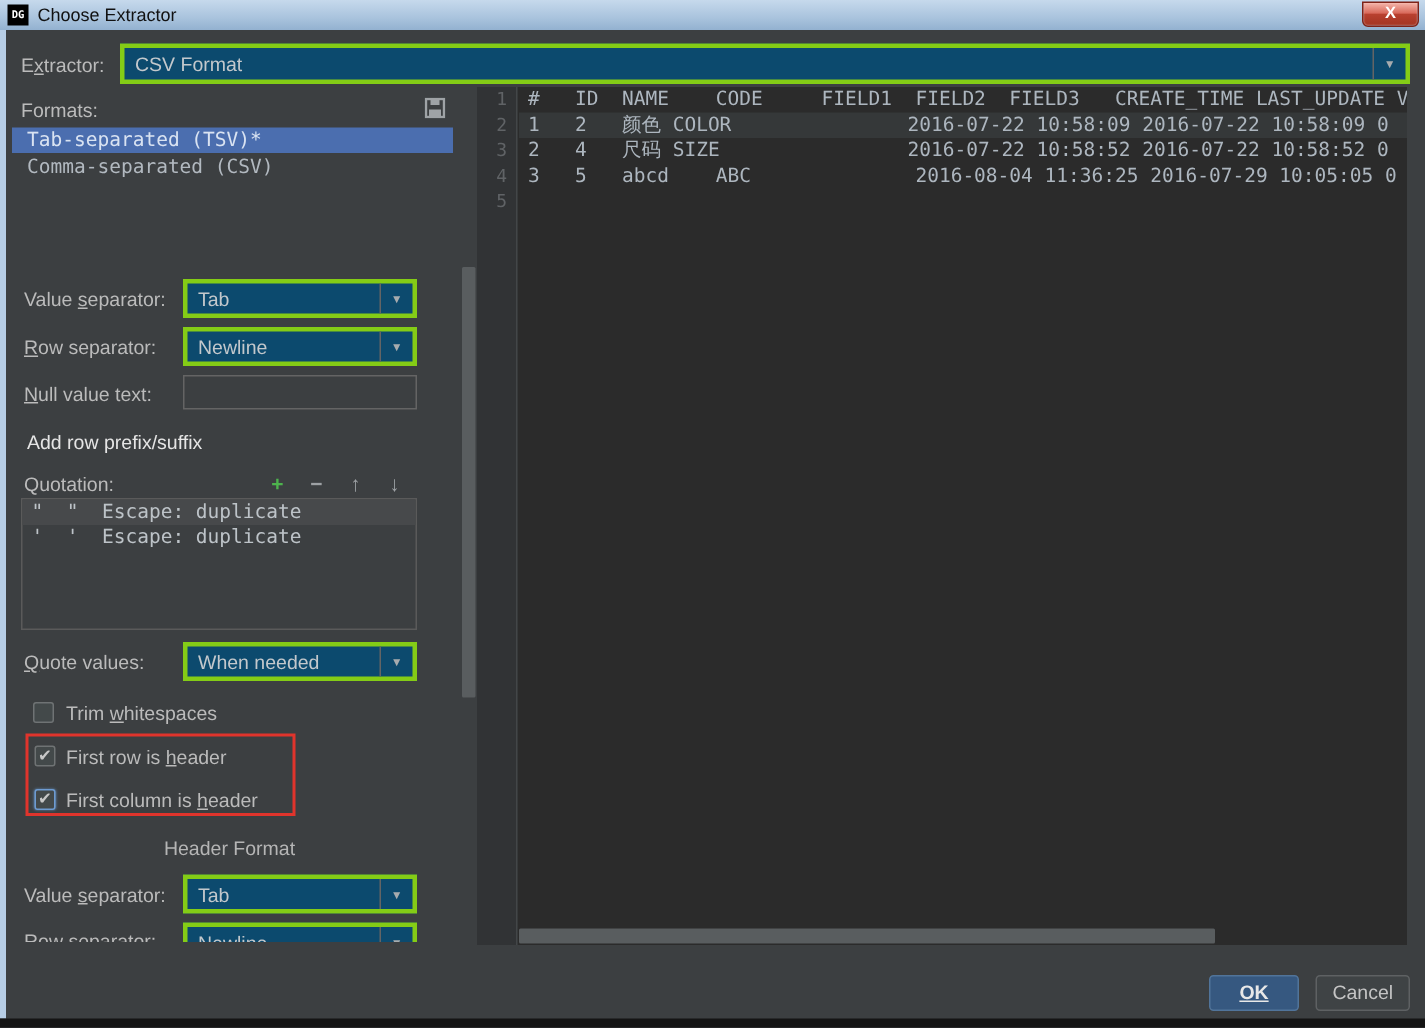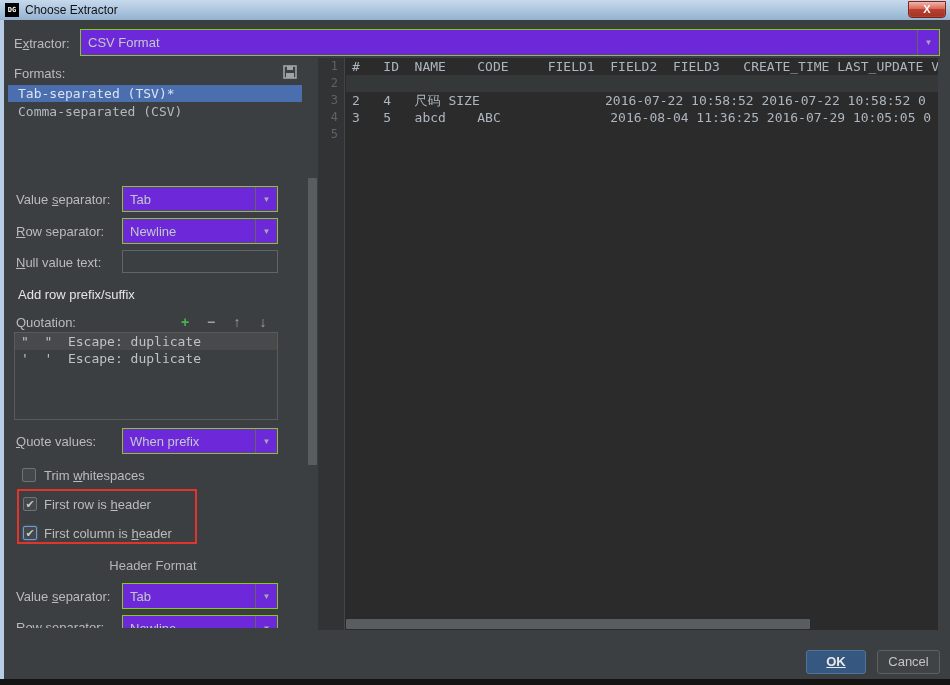--- a/index.html
+++ b/index.html
@@ -28,21 +28,21 @@
     color:#fff; text-align:center; line-height:15px; font-size:11px; font-weight:bold;
     box-shadow:inset 0 0 1px #ffd0c8;
   }
   
   .edge-left  { position:absolute; left:0; top:20px; width:4px;  height:659px; background:#b6cde5; }
   .edge-bottom{ position:absolute; left:0; top:679px; width:950px; height:6px; background:#141414; }
 
   
   .lbl { position:absolute; color:#bbbbbb; white-space:nowrap; }
   .combo {
-    position:absolute; background:#6d28d9; border:1px solid #84cc16;
+    position:absolute; background:#0c4a6e; border:3px solid #84cc16;
     color:#c3c8cc; display:flex; align-items:center;justify-content:space-between;
   }
   .combo .val { flex:1; padding-left:7px; overflow:hidden; white-space:nowrap; }
   .combo .arr {
     width:22px; align-self:stretch; border-left:1px solid #646464;
     display:flex; align-items:center; justify-content:center;
     color:#a7abae; font-size:8px;
   }
   .tbox {
     position:absolute; background:#3c3f41; border:1px solid #646464;
@@ -150,21 +150,21 @@
       <div class="tool" style="left:224px; top:256px;">↑</div>
       <div class="tool" style="left:250px; top:256px;">↓</div>
 
       <div class="qbox" style="left:10px; top:274px; width:264px; height:88px;">
         <div class="qrow hl mono">"  "  Escape: duplicate</div>
         <div class="qrow mono">'  '  Escape: duplicate</div>
       </div>
 
       <div class="lbl" style="left:12px; top:376px; position:absolute;"><u>Q</u>uote values:</div>
       <div class="combo" style="left:118px; top:370px; width:156px; height:26px;">
-        <span class="val">When prefix</span>
+        <span class="val">When needed</span>
         <span class="arr">▼</span>
       </div>
 
       <div class="cb" style="left:18px; top:410px;"></div>
       <div class="lbl" style="left:40px; top:410px; position:absolute;">Trim <u>w</u>hitespaces</div>
 
       <div class="ann-rect" style="left:13px; top:431px; width:180px; height:55px;"></div>
 
       <div class="cb" style="left:19px; top:439px;">✔</div>
       <div class="lbl" style="left:40px; top:439px; position:absolute;">First row is <u>h</u>eader</div>
@@ -194,20 +194,21 @@
   <div class="editor">
     <div class="cur-line"></div>
     <div class="gutter">
       <div class="lnum" style="top:1px;">1</div>
       <div class="lnum" style="top:18px;">2</div>
       <div class="lnum" style="top:35px;">3</div>
       <div class="lnum" style="top:52px;">4</div>
       <div class="lnum" style="top:69px;">5</div>
     </div>
     <div class="eline" style="top:0px;">#   ID  NAME    CODE     FIELD1  FIELD2  FIELD3   CREATE_TIME LAST_UPDATE VE</div>
+    <div class="eline" style="top:17px;">1   2   颜色 COLOR               2016-07-22 10:58:09 2016-07-22 10:58:09 0</div>
     <div class="eline" style="top:34px;">2   4   尺码 SIZE                2016-07-22 10:58:52 2016-07-22 10:58:52 0</div>
     <div class="eline" style="top:51px;">3   5   abcd    ABC              2016-08-04 11:36:25 2016-07-29 10:05:05 0</div>
     <div class="eline" style="top:68px;"></div>
     <div class="hthumb" style="left:28px; top:561px; width:464px; height:10px;"></div>
   </div>
   <div class="ed-track"></div>
 
   <div class="btn ok" style="left:806px; top:650px; width:60px;">OK</div>
   <div class="btn cancel" style="left:877px; top:650px; width:63px;">Cancel</div>
 

